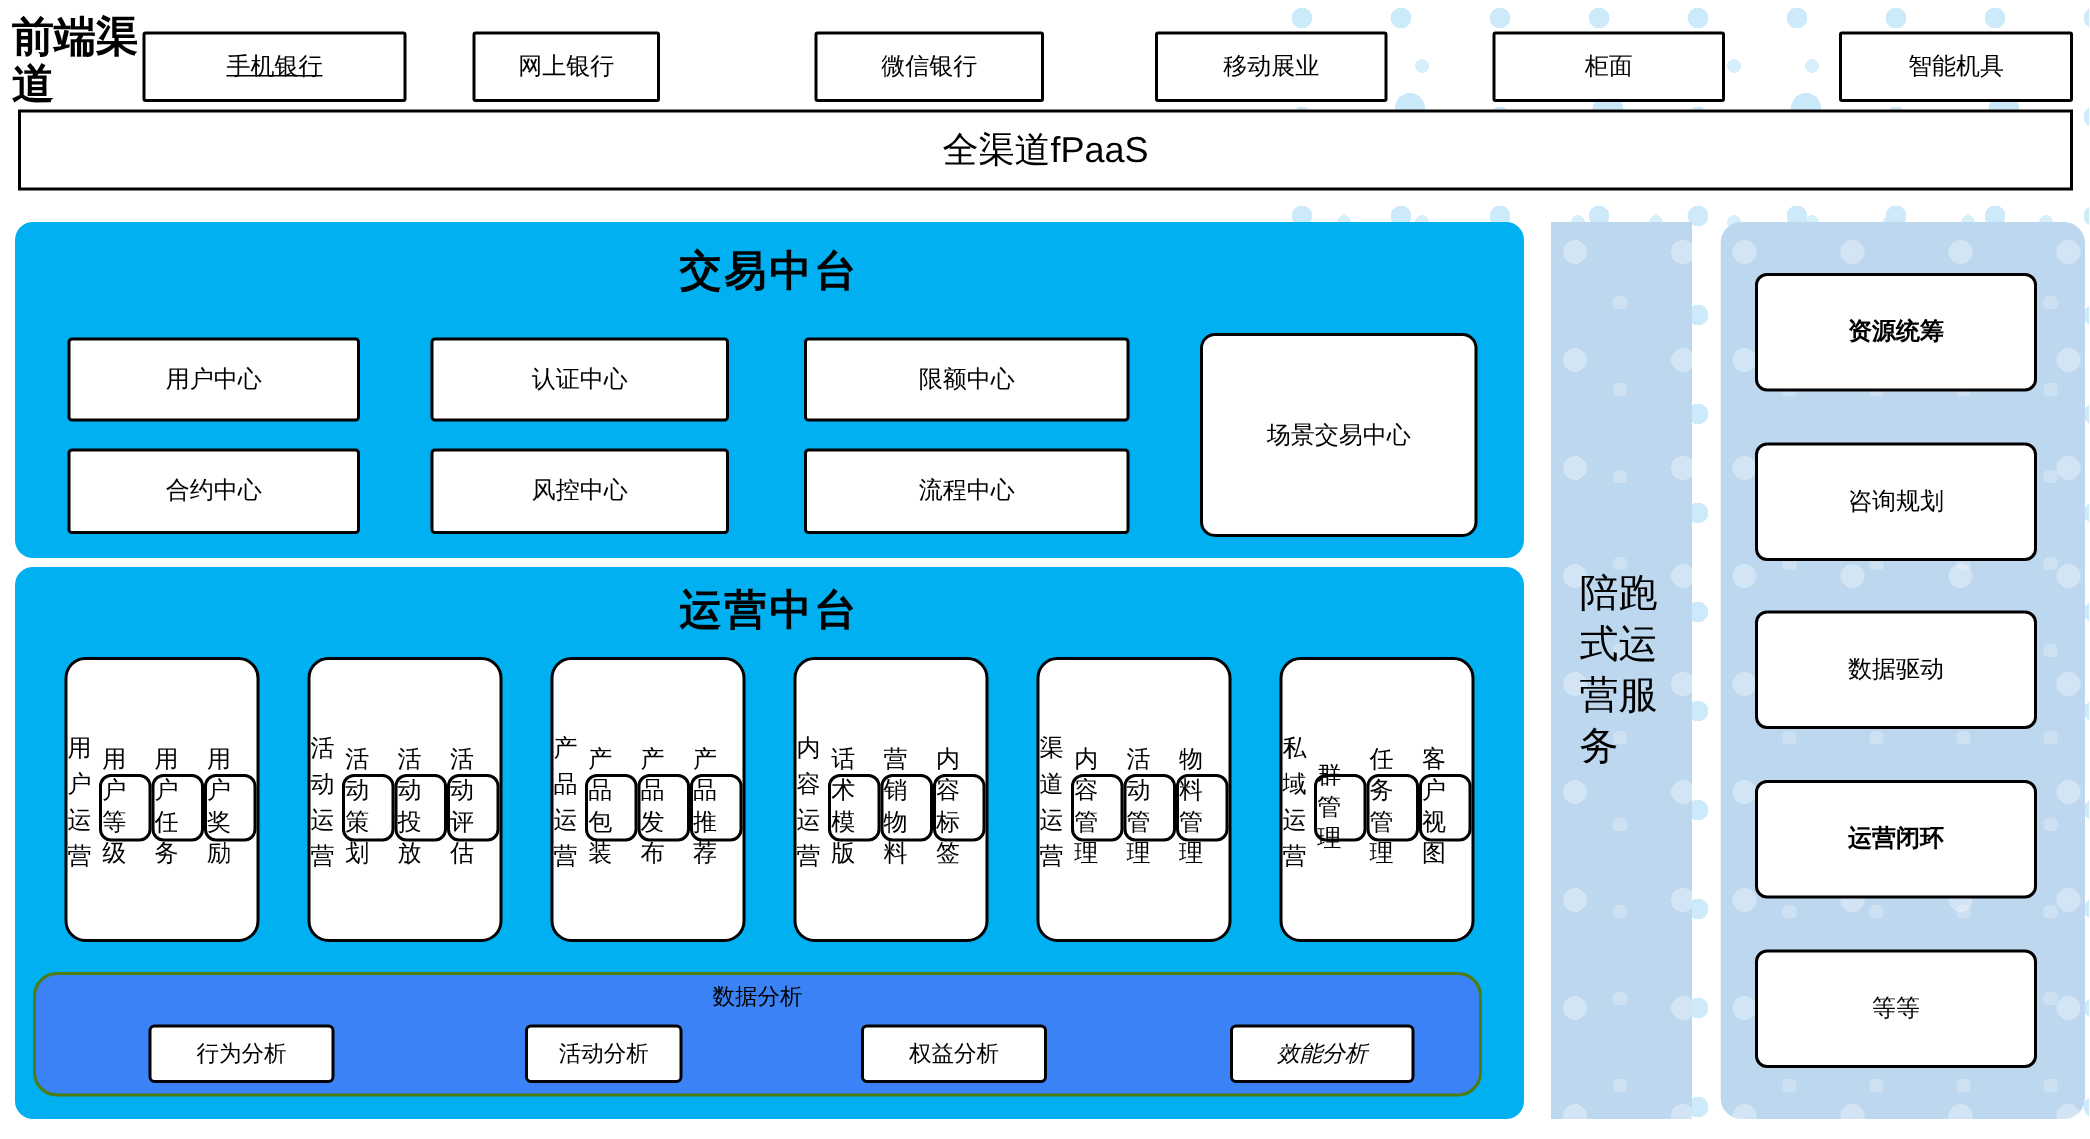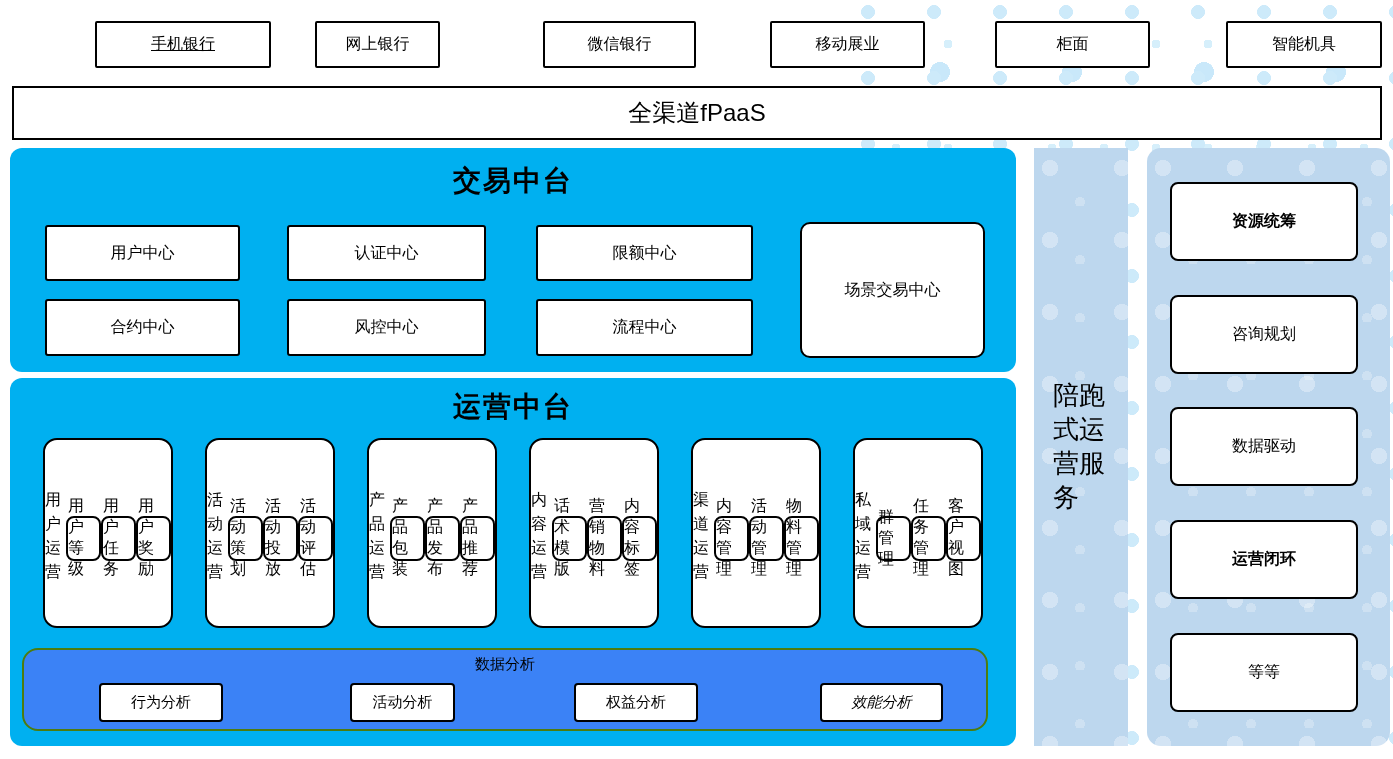--- a/index.html
+++ b/index.html
@@ -26,21 +26,21 @@
   .channel-box{
     position:absolute;top:21px;height:47px;background:#fff;border:2px solid #000;
     border-radius:2px;display:flex;align-items:center;justify-content:center;
     font-size:16px;z-index:2;box-sizing:border-box;
   }
   .ch0{left:95px;width:176px;text-decoration:underline;} .ch1{left:315px;width:125px;}
   .ch2{left:543px;width:153px;} .ch3{left:770px;width:155px;}
   .ch4{left:995px;width:155px;} .ch5{left:1226px;width:156px;}
   
   .fpaas-bar{
-    position:absolute;left:12px;top:86px;width:1370px;height:54px;background:#fff;
+    position:absolute;left:12px;top:73px;width:1370px;height:54px;background:#fff;
     border:2px solid #000;display:flex;align-items:center;justify-content:center;
     font-size:24px;z-index:2;box-sizing:border-box;
   }
   
   .panel{
     position:absolute;left:10px;width:1006px;background:#00B0F0;border-radius:12px;
     z-index:2;box-sizing:border-box;
   }
   .panel-trade{top:148px;height:224px;}
   .panel-ops{top:378px;height:368px;}
@@ -115,20 +115,21 @@
   }
   .sbox.bold{font-weight:bold;}
 </style>
 </head>
 <body>
 
 <div id="stage">
 
   <div class="dots-bg"></div>
 
+  <div class="front-label">前端渠道</div>
   <div class="channel-box ch0">手机银行</div>
   <div class="channel-box ch1">网上银行</div>
   <div class="channel-box ch2">微信银行</div>
   <div class="channel-box ch3">移动展业</div>
   <div class="channel-box ch4">柜面</div>
   <div class="channel-box ch5">智能机具</div>
 
   <div class="fpaas-bar">全渠道fPaaS</div>
 
   <section class="panel panel-trade">

